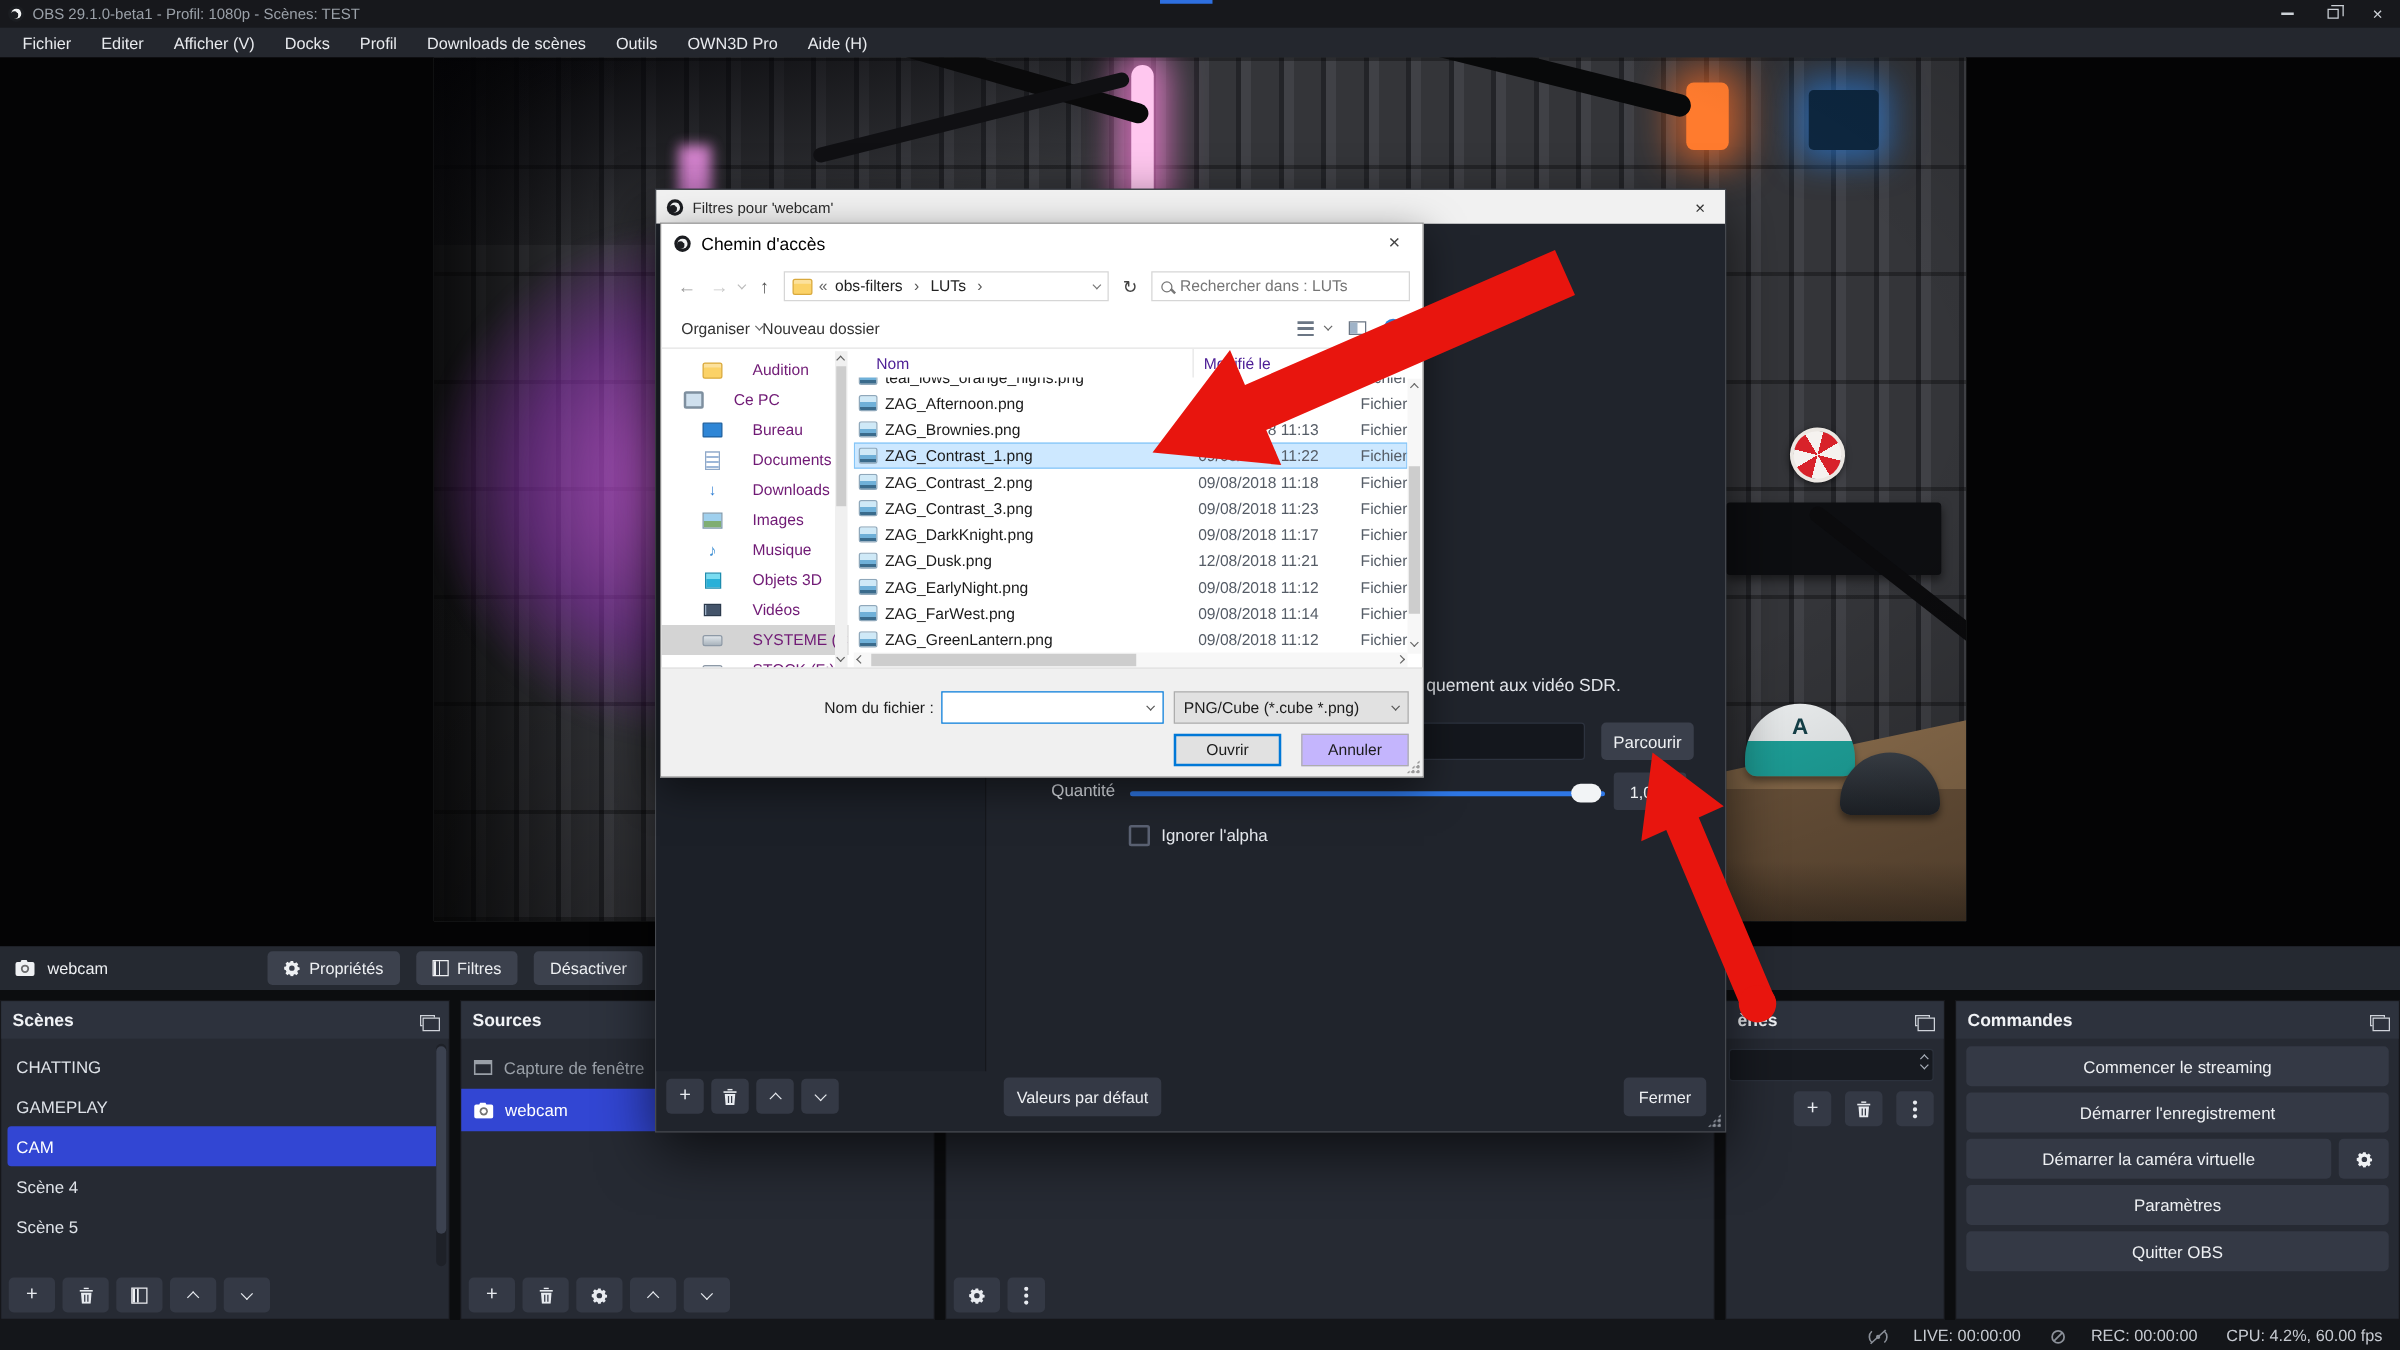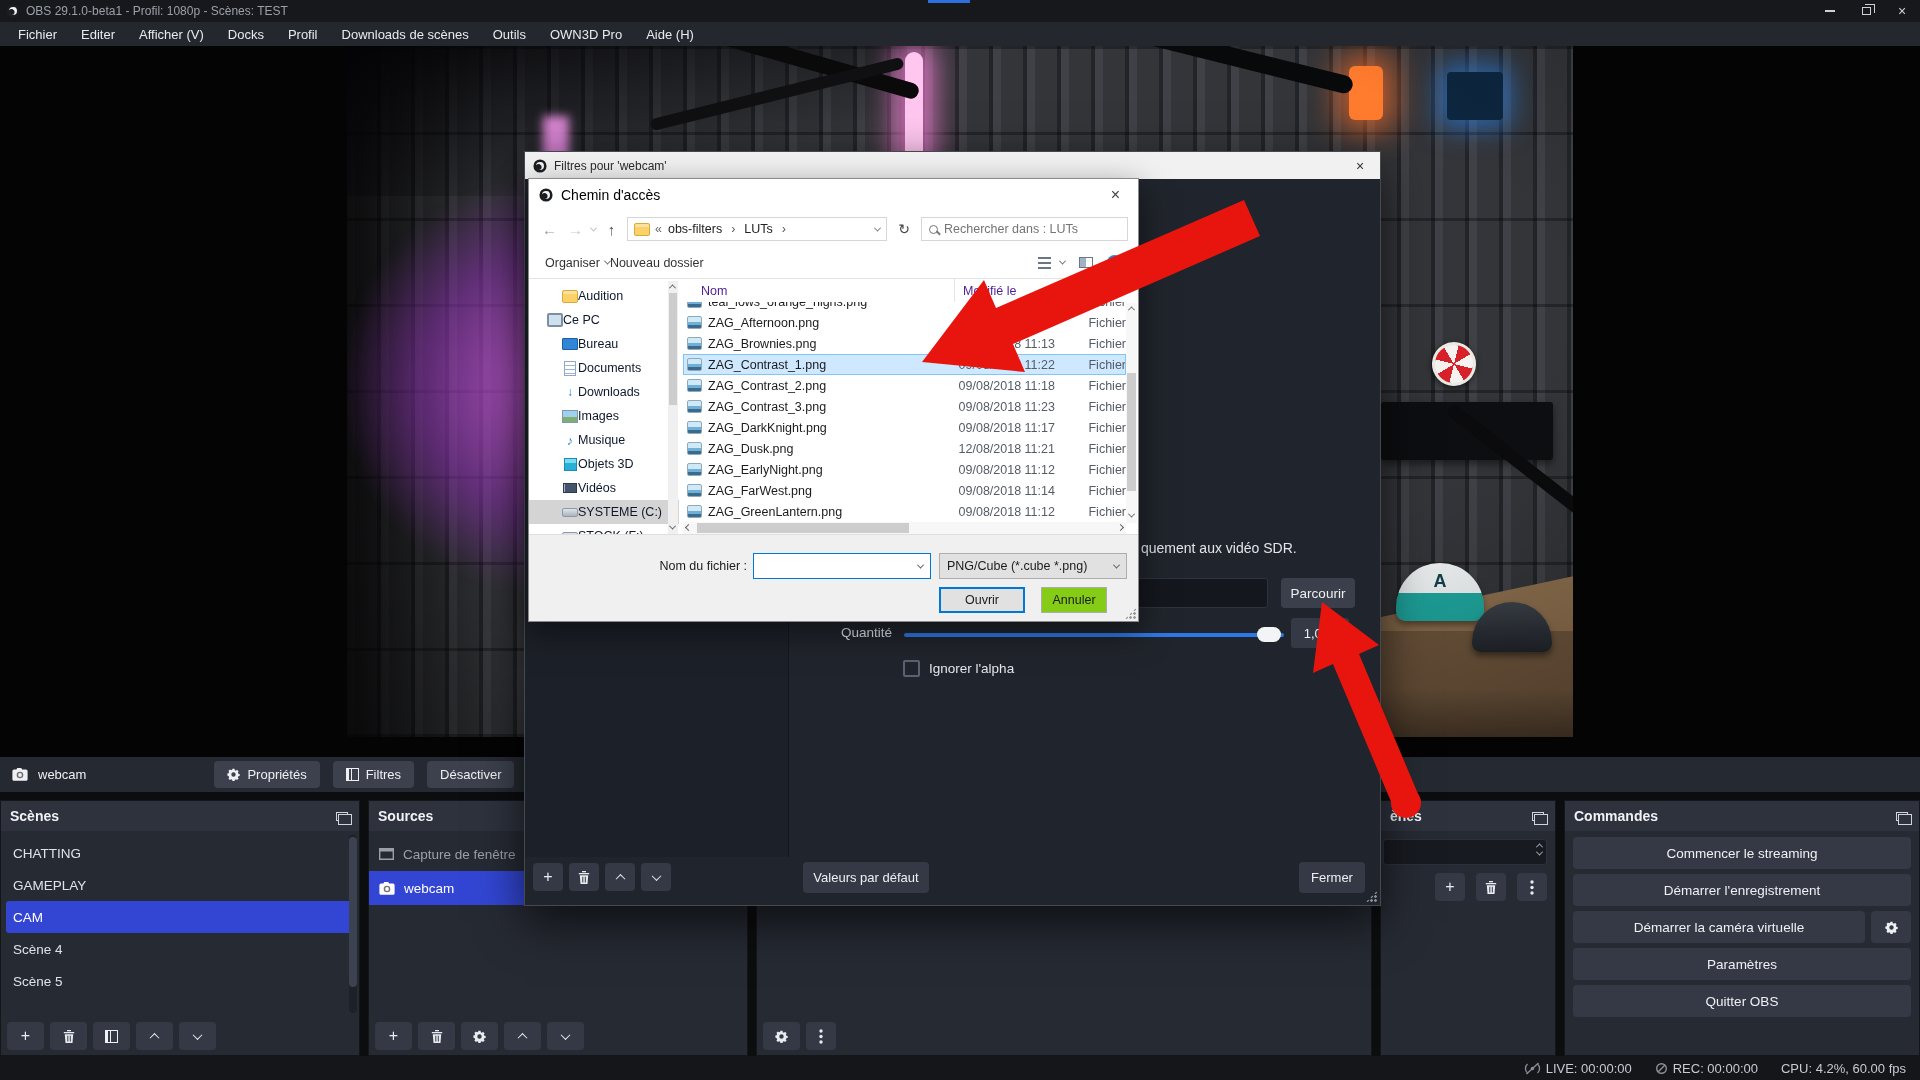--- a/index.html
+++ b/index.html
@@ -76,21 +76,21 @@
 .cmd-btn{height:32px;background:#343945;border-radius:4px;display:flex;align-items:center;justify-content:center;font-size:13.5px;color:#eef0f3}
 .cmd-row{display:flex;gap:6px}
 .cmd-row .cmd-btn{flex:1}
 .cmd-gear{width:40px;height:32px;background:#343945;border-radius:4px;display:flex;align-items:center;justify-content:center;color:#eef0f3}
 #trans-field{position:absolute;left:2px;right:8px;top:38px;height:26px;background:#171a20;border:1px solid #2c323d;border-radius:3px}
 #trans-spin{position:absolute;right:4px;top:3px;display:flex;flex-direction:column;gap:3px;color:#aab0ba}
 #trans-toolbar{position:absolute;right:8px;top:72px;display:flex;gap:11px}
 
 
 #statusbar{position:absolute;left:0;top:1056px;width:100%;height:24px;background:#14161a;display:flex;align-items:center;justify-content:flex-end;gap:9px;padding-right:14px;font-size:13px;color:#c6cad1}
-#statusbar .grp{display:flex;align-items:center;gap:5px;margin-left:14px}
+#statusbar .grp{display:flex;align-items:flex-end;gap:20px;margin-left:14px}
 
 
 #filters-dialog{position:absolute;left:524px;top:151px;width:857px;height:755px;background:#20242c;border:1px solid #46494f;box-shadow:0 16px 44px rgba(0,0,0,.65);z-index:10}
 .fd-title{height:27px;background:#f1f1f1;display:flex;align-items:center;gap:7px;padding-left:8px;font-size:12px;color:#2b2b2b}
 .fd-close{position:absolute;right:0;top:0;width:40px;height:27px;display:flex;align-items:center;justify-content:center;color:#333;font-size:14px}
 .fd-leftcol{position:absolute;left:0;top:27px;width:263px;bottom:48px;background:#1c2028}
 .fd-divider{position:absolute;left:263px;top:27px;width:1px;bottom:48px;background:#15171c}
 #fd-note{position:absolute;left:616px;top:388px;font-size:14px;color:#e2e5ea}
 #fd-path{position:absolute;left:300px;top:426px;width:443px;height:30px;background:#14171d;border:1px solid #2d333f;border-radius:3px}
 #fd-browse{position:absolute;left:756px;top:426px;width:74px;height:30px;background:#3a3f4b;border-radius:4px;display:flex;align-items:center;justify-content:center;font-size:13.5px;color:#eef0f3}
@@ -125,21 +125,21 @@
 #cmdbar{position:absolute;left:0;top:68px;width:100%;height:32px;display:flex;align-items:center;padding:0 16px;font-size:12.5px;color:#333;border-bottom:1px solid #e3e3e3}
 #cmdbar .chv{color:#666;margin-left:5px}
 #new-folder{}
 #cmdbar .right{margin-left:auto;display:flex;align-items:center;gap:14px}
 .view-ico{width:13px;height:12px;background:repeating-linear-gradient(180deg,#6b7684 0 2px,rgba(0,0,0,0) 2px 5px)}
 .pane-ico{width:14px;height:11px;border:1px solid #6b7684;display:flex}
 .pane-ico::before{content:"";width:6px;background:#9fb3c8}
 .help-ico{width:15px;height:15px;border-radius:50%;background:#2f7fd6;color:#fff;font-size:11px;font-weight:bold;display:flex;align-items:center;justify-content:center}
 .help-ico::after{content:"?"}
 #side{position:absolute;left:0;top:100px;width:150px;bottom:87px;overflow:hidden;padding-top:5px;font-size:12.5px}
-.side-item{height:24px;display:flex;align-items:center;gap:0;padding-left:18px;color:#0f172a}
+.side-item{height:24px;display:flex;align-items:center;gap:24px;padding-left:18px;color:#701a75}
 .side-item.ind{padding-left:33px}
 .side-item.sel{background:#d4d4d4}
 .slbl{white-space:nowrap}
 #side-scroll{position:absolute;left:139px;top:102px;width:10px;height:254px;background:#f0f0f0;color:#606060}
 #side-scroll .thumb{position:absolute;left:1px;top:12px;width:8px;height:112px;background:#cdcdcd}
 #side-scroll .chv{position:absolute;left:2px}
 #list{position:absolute;left:154px;right:12px;top:100px;bottom:99px;overflow:hidden}
 #list-header{height:23px;display:flex;align-items:center;font-size:12.5px;color:#4c1d95}
 .col-name{width:272px;display:flex;align-items:center;padding-left:18px;border-right:1px solid #e5e5e5;height:100%}
 .col-mod{width:132px;padding-left:8px;border-right:1px solid #e5e5e5;height:100%;display:flex;align-items:center}
@@ -158,21 +158,21 @@
 #hscroll .thumb{position:absolute;left:14px;top:1px;width:212px;height:10px;background:#cdcdcd}
 .chv.left{transform:rotate(135deg)}
 .chv.right{transform:rotate(-45deg)}
 #fd-bottom{position:absolute;left:0;right:0;bottom:0;height:87px;background:#f0f0f0;border-top:1px solid #dfdfdf;font-size:12.5px;color:#1b1b1b}
 #fn-label{position:absolute;left:88px;top:24px;width:130px;text-align:right}
 #fn-combo{position:absolute;left:224px;top:18px;width:178px;height:26px;background:#fff;border:1px solid #0078d7;display:flex;align-items:center;justify-content:flex-end;padding-right:7px;color:#555}
 #fn-combo input{position:absolute;left:4px;top:2px;right:22px;bottom:2px;border:0;outline:0;background:transparent;font-size:12.5px;font-family:"Liberation Sans",sans-serif}
 #ft-combo{position:absolute;left:410px;top:18px;width:188px;height:26px;background:#e1e1e1;border:1px solid #adadad;display:flex;align-items:center;padding:0 7px;gap:6px}
 #ft-combo .chv{margin-left:auto;color:#555}
 #btn-open{position:absolute;left:410px;top:52px;width:86px;height:26px;background:#e1e1e1;border:2px solid #0078d7;display:flex;align-items:center;justify-content:center}
-#btn-cancel{position:absolute;left:512px;top:52px;width:66px;height:26px;background:#84cc16;border:1px solid #adadad;display:flex;align-items:center;justify-content:center}
+#btn-cancel{position:absolute;left:512px;top:52px;width:86px;height:26px;background:#c4b5fd;border:1px solid #adadad;display:flex;align-items:center;justify-content:center}
 .grip-light{position:absolute;right:2px;bottom:2px;width:11px;height:11px;background:radial-gradient(circle at 1.5px 1.5px,#999 1.2px,rgba(0,0,0,0) 1.5px);background-size:4px 4px;clip-path:polygon(100% 0,100% 100%,0 100%)}
 
 
 .fico{width:16px;height:14px;display:flex;align-items:center;justify-content:center;flex:0 0 auto;font-size:12px}
 .ico-folder{position:relative}
 .ico-folder::after{content:"";width:15px;height:11px;background:#fbd267;border:1px solid #d9a93c;border-radius:2px;box-shadow:inset 0 3px 0 rgba(255,255,255,.35)}
 .ico-computer::after{content:"";width:14px;height:10px;background:#cfe0ee;border:2px solid #7e8f9f;border-radius:2px}
 .ico-desktop::after{content:"";width:14px;height:10px;background:#2f86d6;border:1px solid #1d5f9e;border-radius:1px}
 .ico-document::after{content:"";width:10px;height:13px;background:repeating-linear-gradient(180deg,#fff 0 3px,#9db7d8 3px 4px);border:1px solid #8fa8c8}
 .ico-download{color:#2b7cd3;font-weight:bold}

